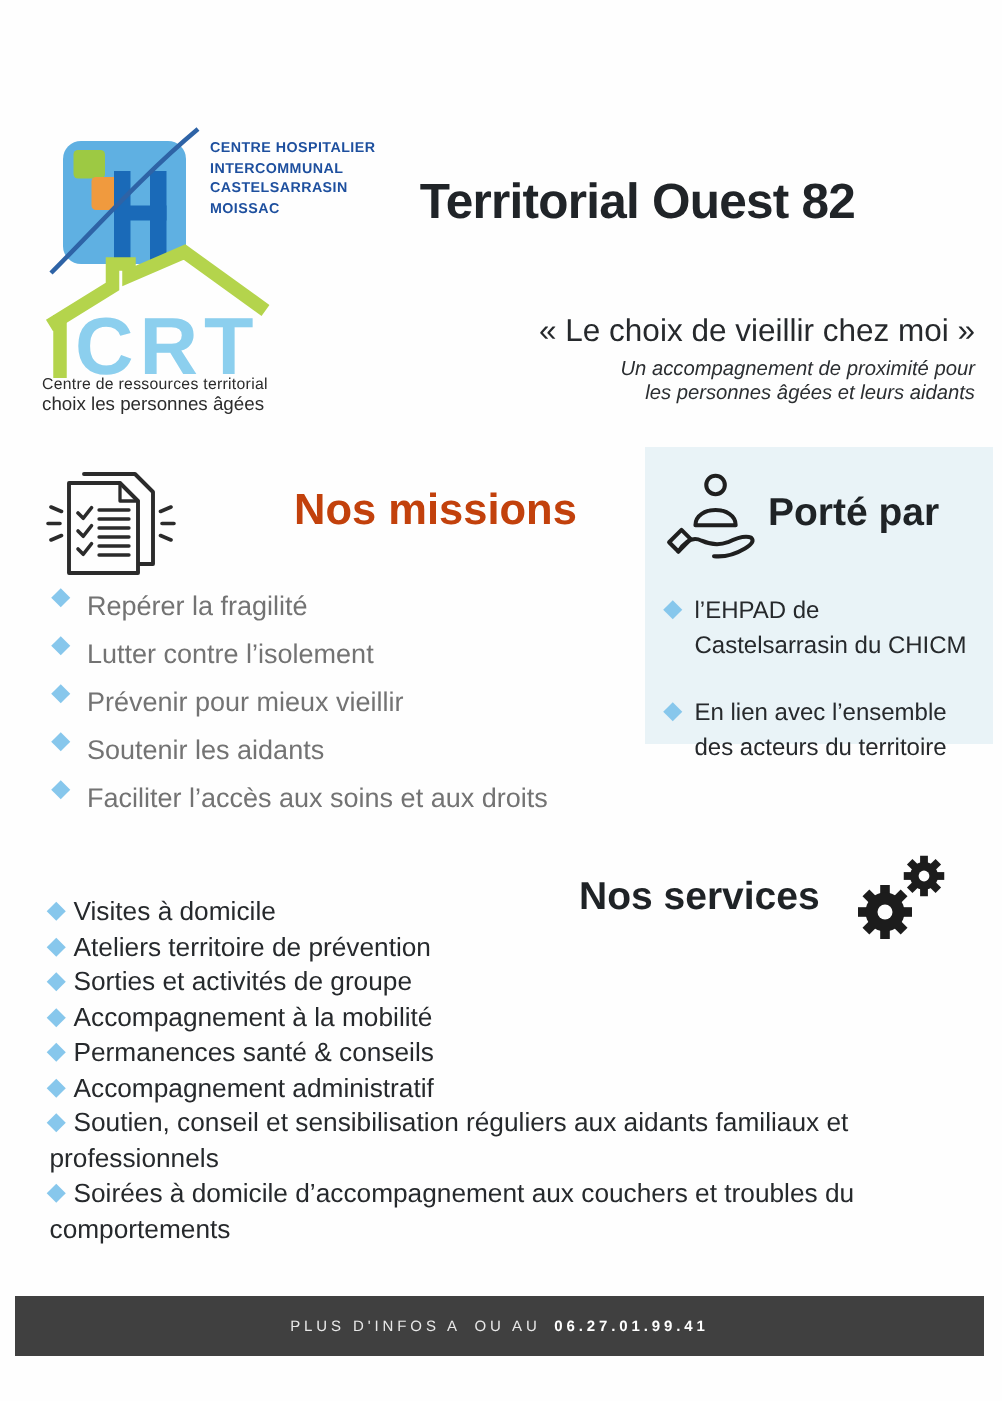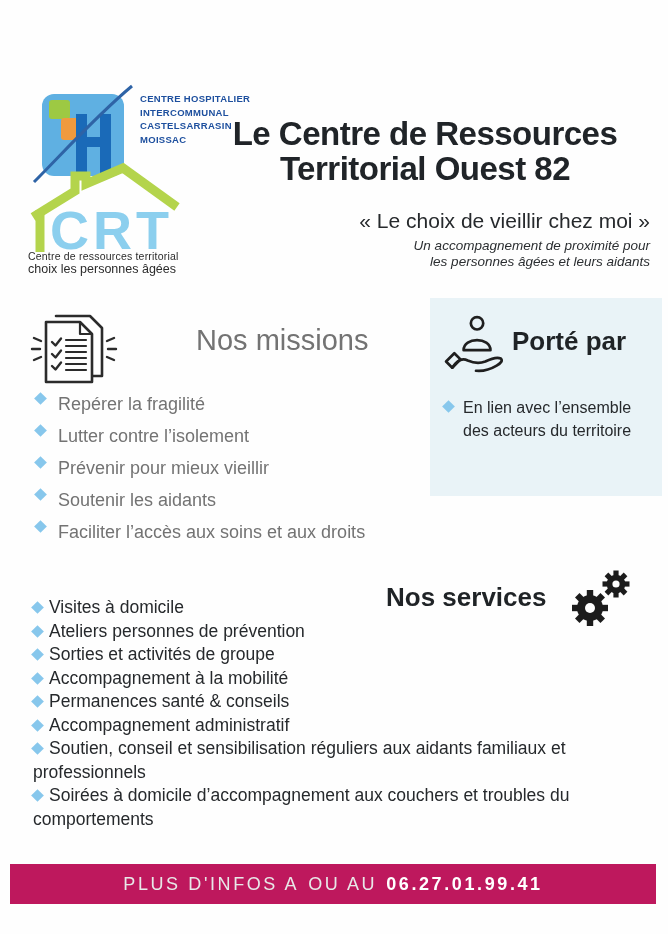--- a/index.html
+++ b/index.html
@@ -19,42 +19,42 @@
   
   .title{
     position:absolute; left:190px; top:116px; width:470px; text-align:center;
     font-size:33px; font-weight:700; line-height:35px; letter-spacing:-.5px; color:#202428;
   }
   .tagline-block{ position:absolute; right:18px; top:209px; text-align:right; }
   .tagline{ font-size:21px; color:#26292c; margin-bottom:5px; }
   .tagline-sub{ font-size:13.5px; font-style:italic; font-weight:500; line-height:16px; color:#2b2e31; }
   
   .missions-icon{ position:absolute; left:28px; top:310px; width:92px; height:78px; }
-  .missions-heading{ position:absolute; left:196px; top:324px; font-size:29px; font-weight:400; color:#737373; }
+  .missions-heading{ position:absolute; left:196px; top:324px; font-size:29px; font-weight:700; color:#c2410c; }
   .missions-list{ position:absolute; left:36px; top:394px; width:420px; list-style:none; }
   .missions-list li{ display:flex; align-items:flex-start; gap:13px; margin-bottom:11px; font-size:18px; color:#737373; }
   .diamond{ display:inline-block; width:9px; height:9px; background:#87c7ec; transform:rotate(45deg); flex:0 0 auto; }
   
   .porte-panel{ position:absolute; left:430px; top:298px; width:232px; height:198px; background:#e9f3f7; }
   .porte-icon{ position:absolute; left:14px; top:16px; width:64px; height:64px; }
   .porte-heading{ position:absolute; left:82px; top:28px; font-size:26px; font-weight:700; color:#1f2326; }
   .porte-list{ position:absolute; left:14px; top:98px; width:204px; list-style:none; }
   .porte-list li{ display:flex; align-items:flex-start; gap:10px; margin-bottom:22px; font-size:16px; line-height:23px; color:#26292c; }
   .porte-list .diamond{ margin-top:6px; }
   
   .services-heading{ position:absolute; left:386px; top:582px; font-size:26px; font-weight:700; color:#1f2326; }
   .gears-icon{ position:absolute; left:566px; top:570px; width:66px; height:60px; }
   .services-list{ position:absolute; left:33px; top:596px; width:606px; list-style:none; }
   .services-list li{ font-size:17.5px; line-height:23.5px; color:#26292c; }
   .services-list .diamond{ margin-right:7px; margin-bottom:1px; }
   
   .footer-bar{
-    position:absolute; left:10px; right:12px; top:864px; height:40px; background:#be185d;
+    position:absolute; left:10px; right:12px; top:864px; height:40px; background:#404040;
     display:flex; align-items:center; justify-content:center; gap:9px;
-    color:#e8e8e8; font-size:18px; letter-spacing:2.6px; white-space:nowrap;text-align:right;
+    color:#e8e8e8; font-size:10px; letter-spacing:2.6px; white-space:nowrap;text-align:right;
   }
   .footer-bar .strong{ color:#ffffff; font-weight:700; }
   svg{ display:block; overflow:visible; }
 </style>
 </head>
 <body>
 
 <div class="page">
 
   <svg class="chicm-logo" viewBox="0 0 100 102">
@@ -77,21 +77,20 @@
     <path d="M 14,86 L 14,44" stroke="#b4d44c" stroke-width="9" fill="none"></path>
     <path d="M 7,51 L 49,25 L 49,10 L 60,10 L 60,18 L 97,2 L 151,41" stroke="#b4d44c" stroke-width="9" fill="none" stroke-linejoin="miter"></path>
     <text x="24" y="83" font-family="Liberation Sans, sans-serif" font-size="54" font-weight="bold" letter-spacing="4" fill="#8ccfee">CRT</text>
   </svg>
   <div class="crt-caption">
     <div class="l1">Centre de ressources territorial</div>
     <div class="l2">choix les personnes âgées</div>
   </div>
 
   <div class="title">
-    <div>Le Centre de Ressources</div>
     <div>Territorial Ouest 82</div>
   </div>
   <div class="tagline-block">
     <div class="tagline">« Le choix de vieillir chez moi »</div>
     <div class="tagline-sub">Un accompagnement de proximité pour</div>
     <div class="tagline-sub">les personnes âgées et leurs aidants</div>
   </div>
 
   <svg class="missions-icon" viewBox="0 0 92 78" stroke="#2b2b2b" fill="none" stroke-linecap="round" stroke-linejoin="round">
     <path d="M 28,6 H 62 L 74,18 V 66 H 64" stroke-width="2.6" fill="#fefefe"></path>
@@ -134,20 +133,24 @@
     <svg class="porte-icon" viewBox="0 0 62 62" stroke="#1f1f1f" stroke-width="2.6" fill="none" stroke-linecap="round" stroke-linejoin="round">
       <circle cx="32" cy="9" r="6"></circle>
       <path d="M 19,35 C 19,22 45,22 45,35 Z"></path>
       <path d="M 8,52 Q 15,41 23,45 Q 32,49 40,46 Q 50,41 55,43 Q 58,46 51,50 Q 41,56 31,55"></path>
       <path d="M 2,46 L 10,38 L 16,44 L 8,52 Z"></path>
     </svg>
     <h3 class="porte-heading">Porté par</h3>
     <ul class="porte-list">
       <li>
           <span class="diamond"></span>
+          <span>l’EHPAD de Castelsarrasin du CHICM</span>
+        </li>
+      <li>
+          <span class="diamond"></span>
           <span>En lien avec l’ensemble des acteurs du territoire</span>
         </li>
     </ul>
   </div>
 
   <h2 class="services-heading">Nos services</h2>
   <svg class="gears-icon" viewBox="0 0 66 60">
     <g transform="translate(24,38)" fill="#1c1c1c">
       <rect x="-3.2" y="-18" width="6.4" height="8"></rect>
       <rect x="-3.2" y="-18" width="6.4" height="8" transform="rotate(45)"></rect>
@@ -168,21 +171,21 @@
       <rect x="-2.6" y="-13.5" width="5.2" height="6.5" transform="rotate(180)"></rect>
       <rect x="-2.6" y="-13.5" width="5.2" height="6.5" transform="rotate(225)"></rect>
       <rect x="-2.6" y="-13.5" width="5.2" height="6.5" transform="rotate(270)"></rect>
       <rect x="-2.6" y="-13.5" width="5.2" height="6.5" transform="rotate(315)"></rect>
       <circle r="9.3"></circle>
         <circle r="3.6" fill="#fefefe"></circle>
     </g>
   </svg>
   <ul class="services-list">
     <li><span class="diamond"></span><span>Visites à domicile</span></li>
-    <li><span class="diamond"></span><span>Ateliers personnes de prévention</span></li>
+    <li><span class="diamond"></span><span>Ateliers territoire de prévention</span></li>
     <li><span class="diamond"></span><span>Sorties et activités de groupe</span></li>
     <li><span class="diamond"></span><span>Accompagnement à la mobilité</span></li>
     <li><span class="diamond"></span><span>Permanences santé &amp; conseils</span></li>
     <li><span class="diamond"></span><span>Accompagnement administratif</span></li>
     <li><span class="diamond"></span><span>Soutien, conseil et sensibilisation réguliers aux aidants familiaux et professionnels</span></li>
     <li><span class="diamond"></span><span>Soirées à domicile d’accompagnement aux couchers et troubles du comportements</span></li>
   </ul>
 
   <div class="footer-bar">
     <span>PLUS D'INFOS A</span>

